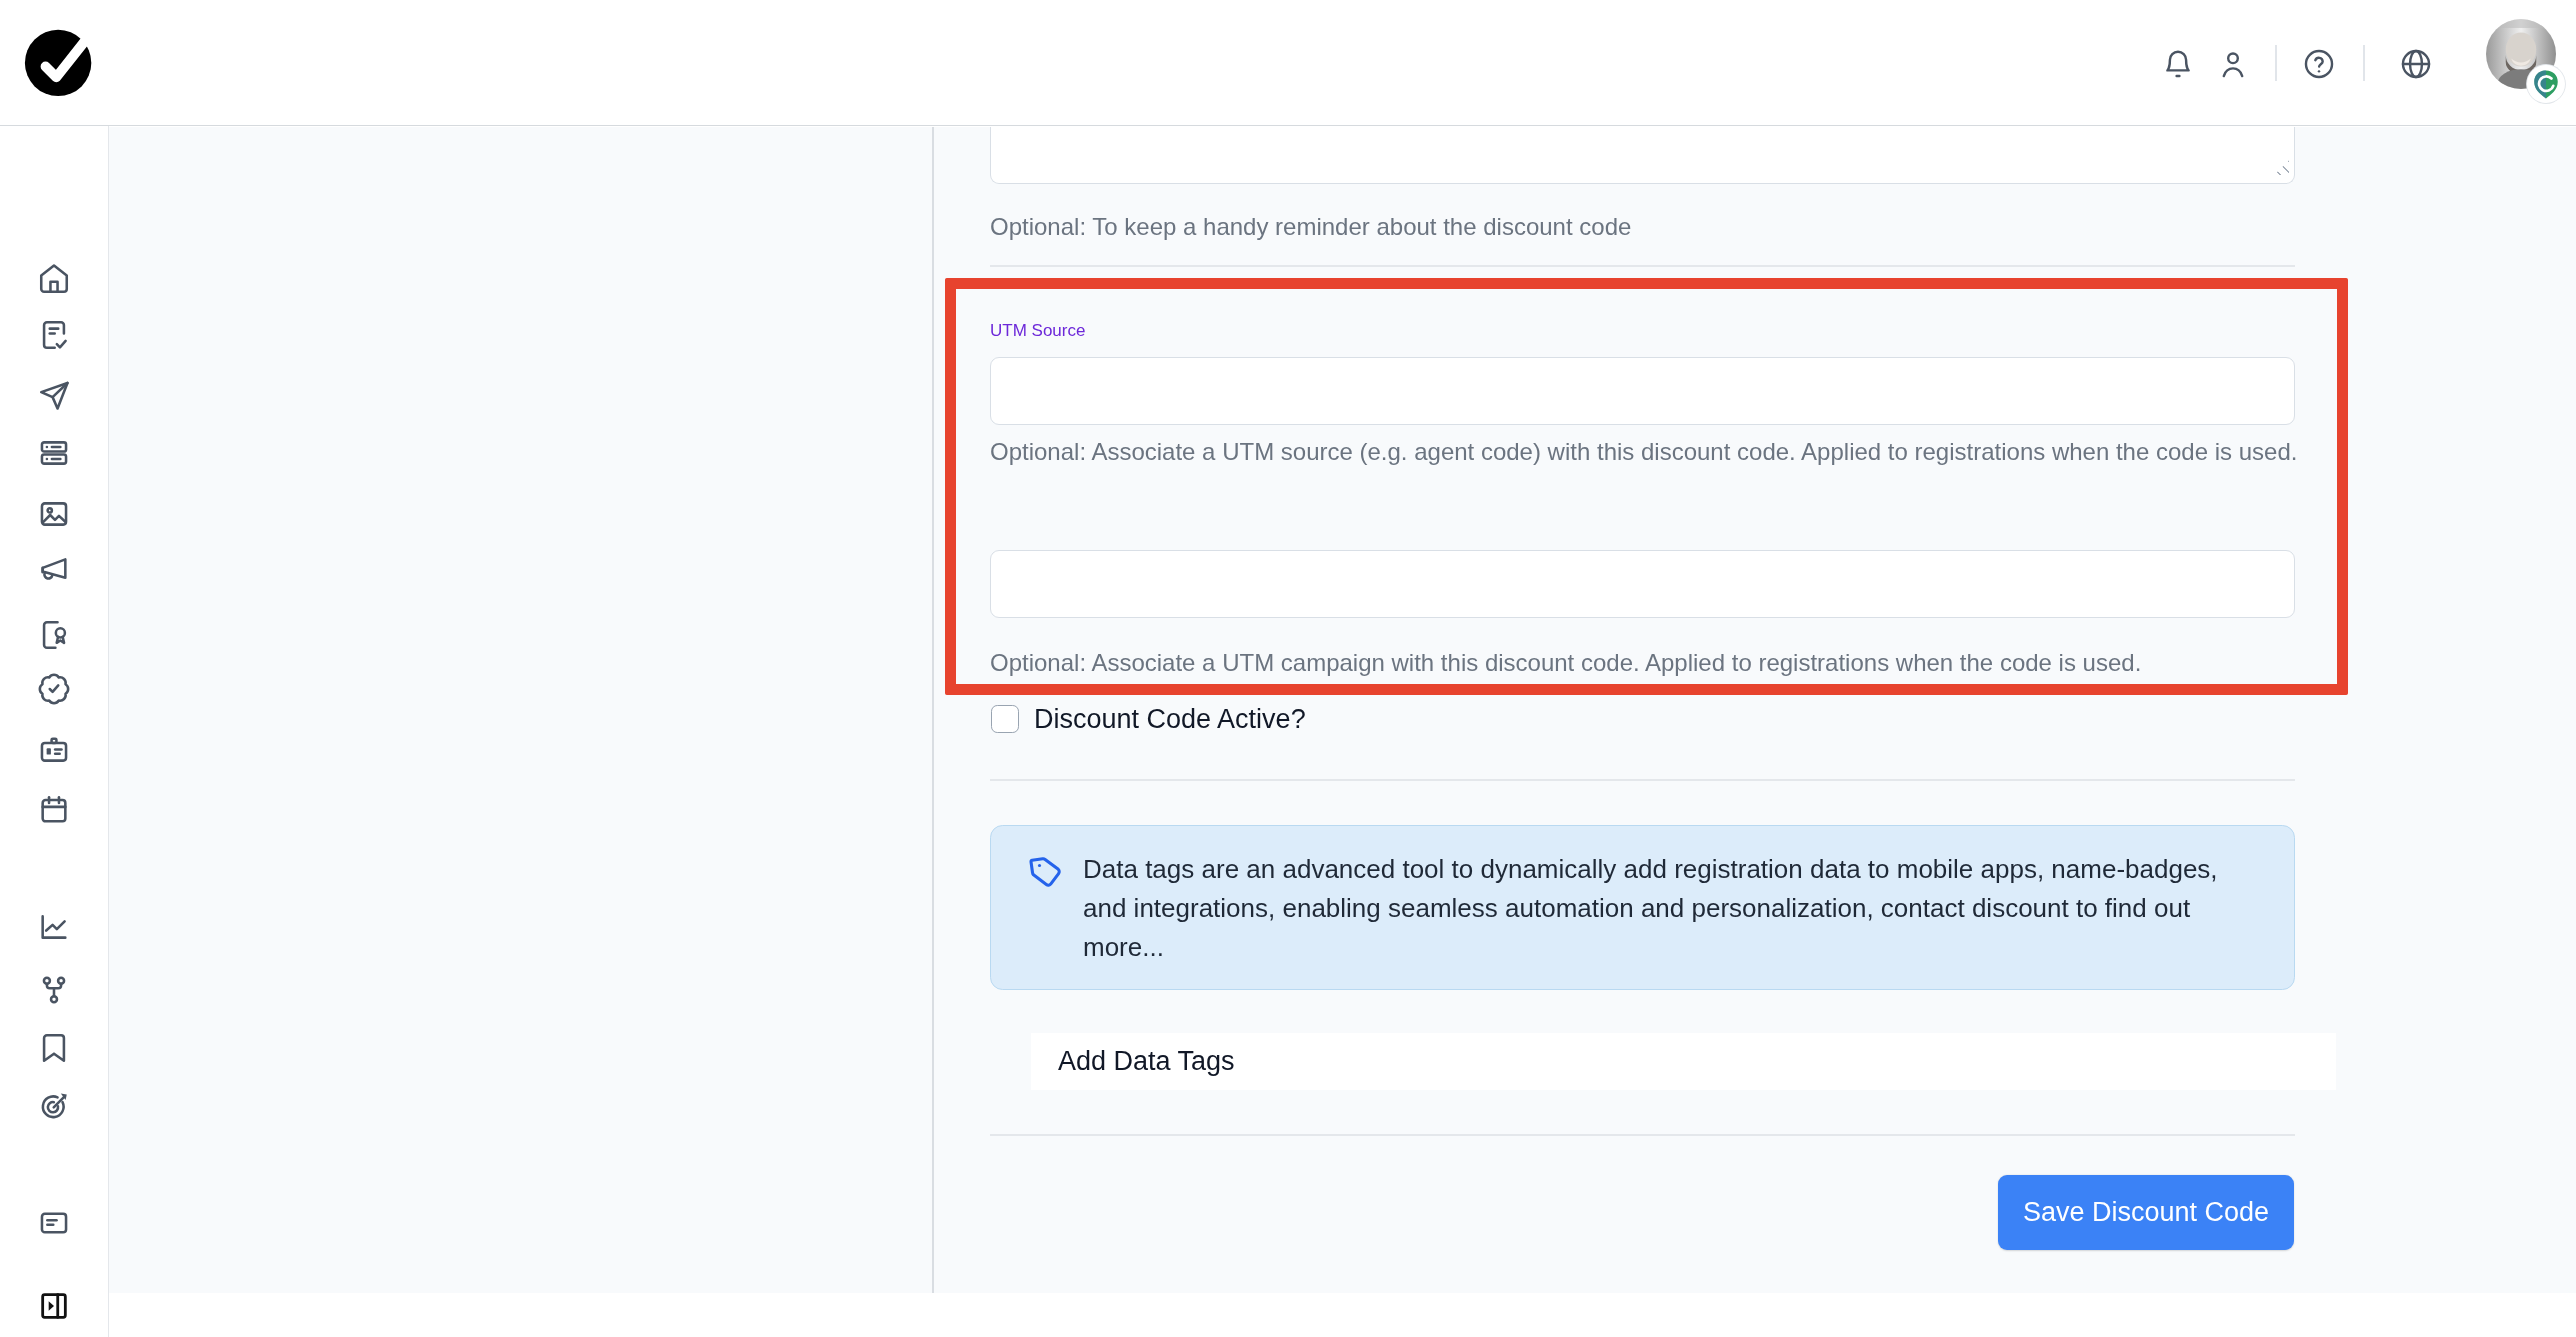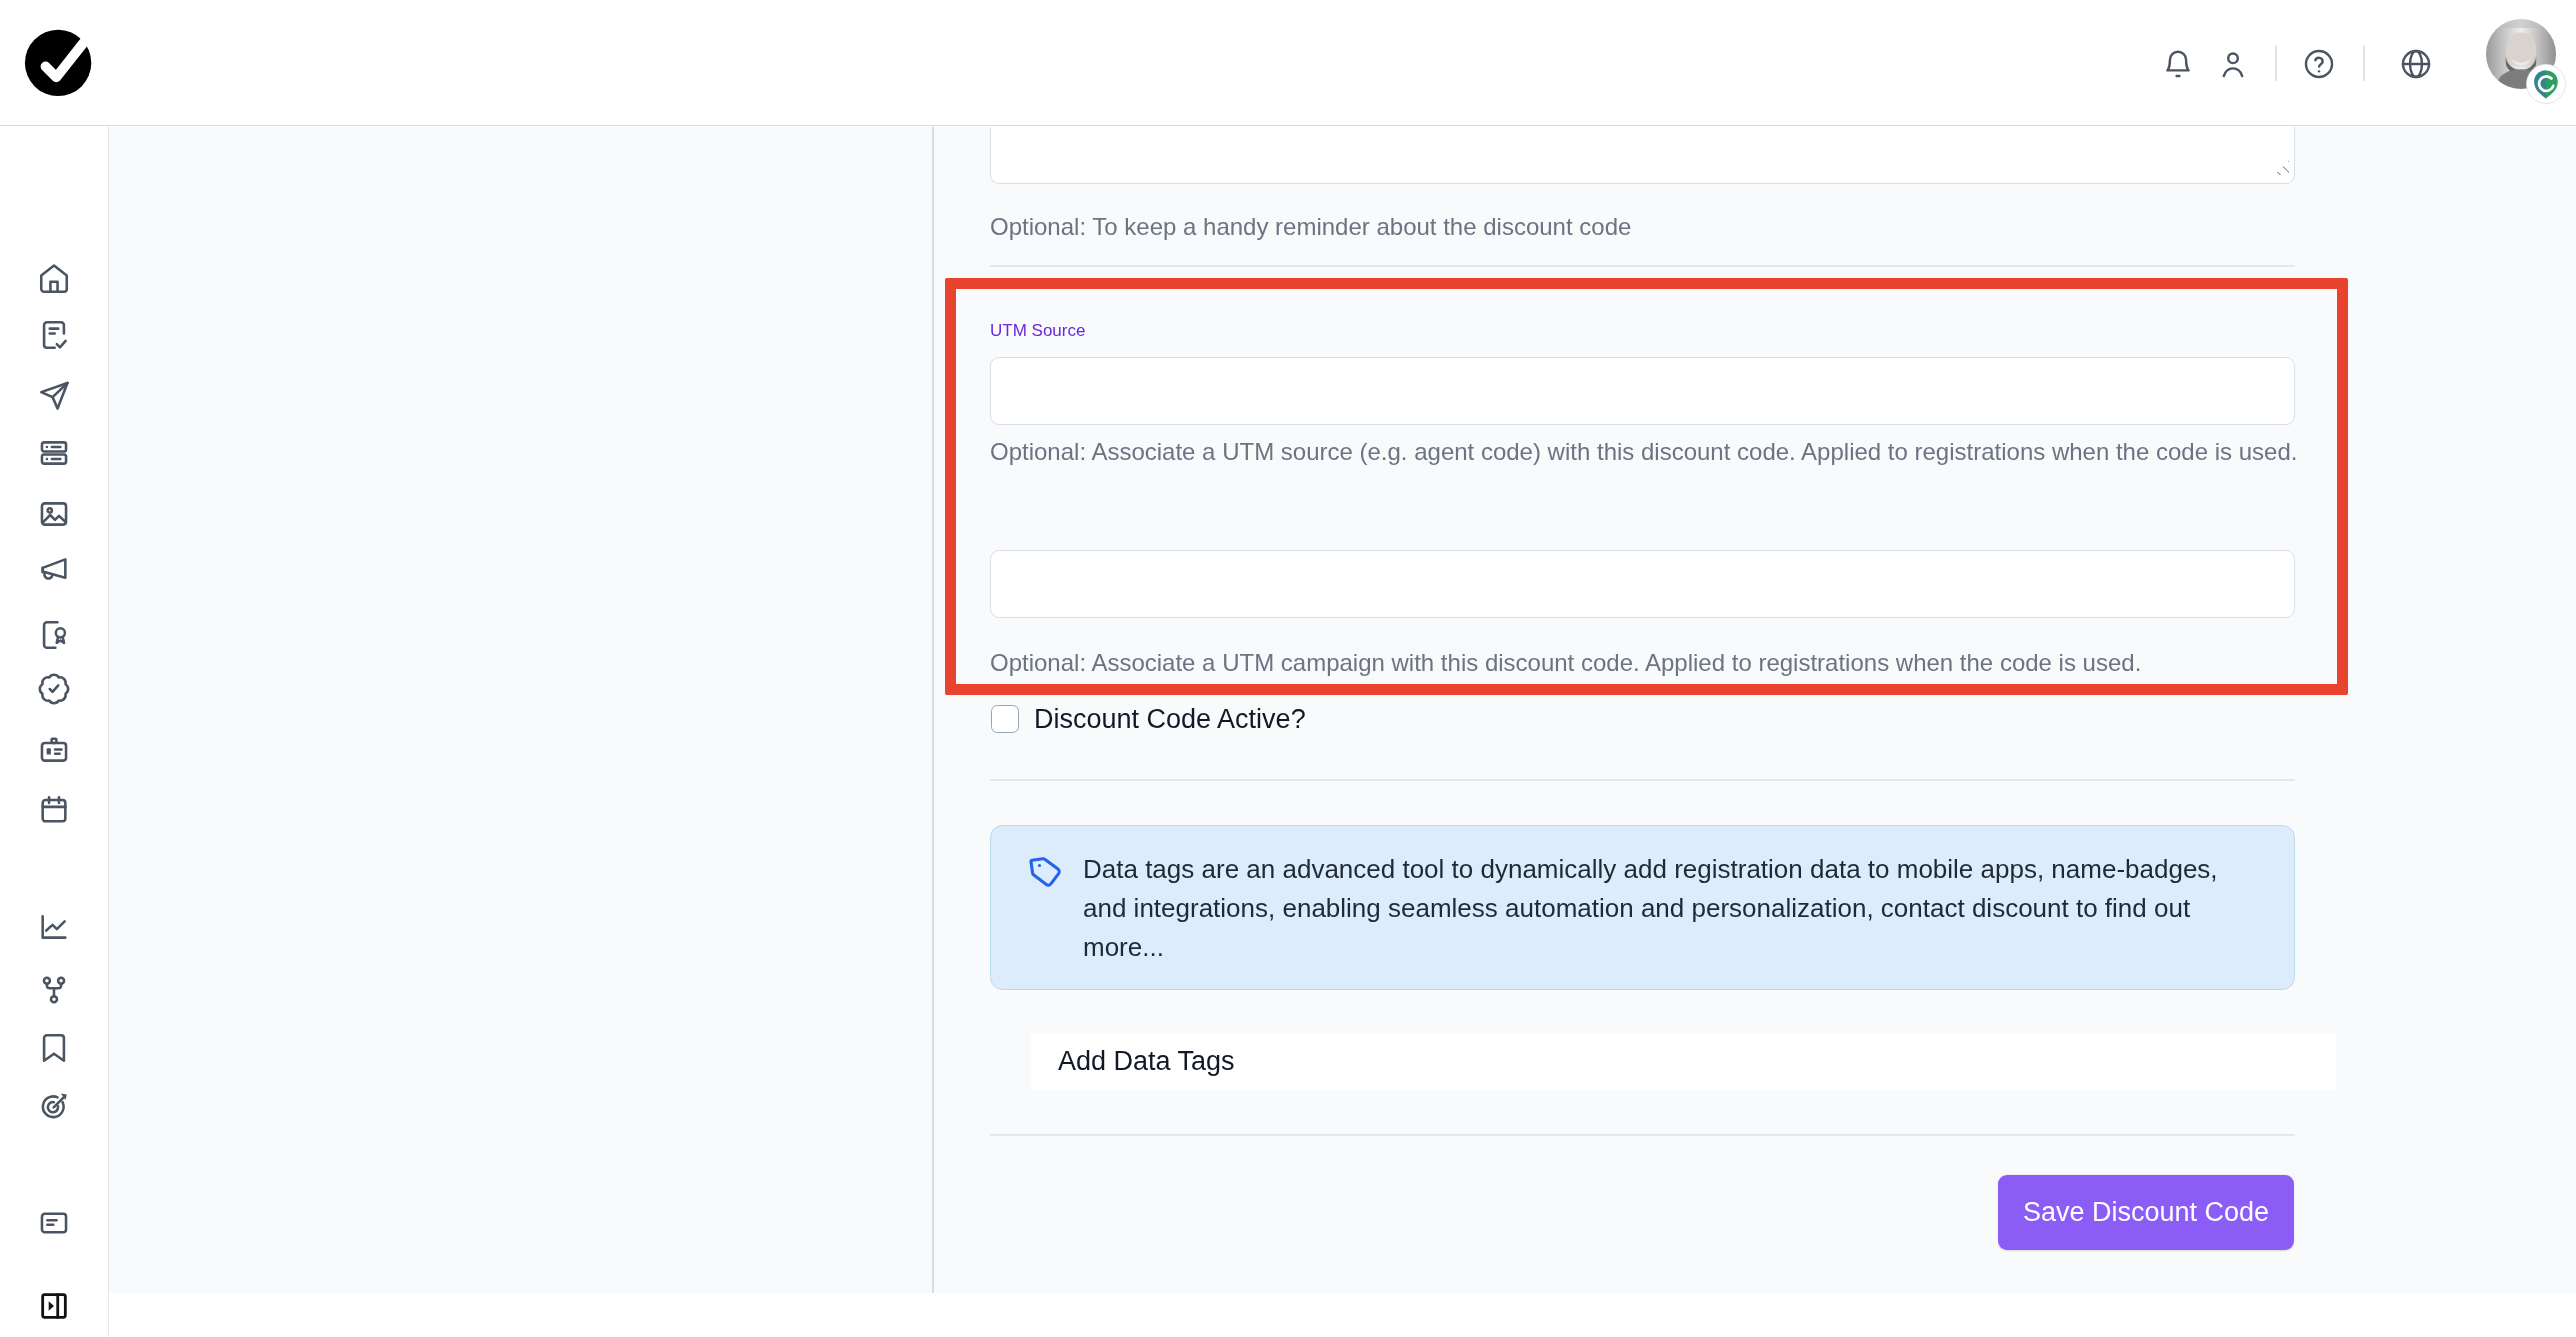--- a/index.html
+++ b/index.html
@@ -45,21 +45,21 @@
     font-family:"Liberation Sans",sans-serif;font-size:25px;padding:0 16px;color:#111827;
   }
   .checkbox{left:991px;top:705px;width:28px;height:28px;background:#fff;border:1.8px solid #99a4b1;border-radius:6.3px;box-sizing:border-box;cursor:pointer;}
   .checkbox-label{left:1034px;top:705px;font-size:27px;color:#111827;line-height:28px;cursor:default;}
   .info-box{left:990px;top:825px;width:1305px;height:165px;background:#dcecfa;border:1.8px solid #b9d9f1;border-radius:12.6px;box-sizing:border-box;}
   .info-tag-icon{left:1026px;top:852px;width:39px;height:39px;color:#2563eb;}
   .info-text{left:1083px;top:850px;width:1175px;font-size:26px;line-height:39px;color:#1f2937;}
   .add-tags{left:1031px;top:1033px;width:1305px;height:57px;background:#fff;cursor:pointer;}
   .add-tags span{display:inline-block;margin-left:27px;line-height:57px;font-size:27px;color:#111827;}
   .save-btn{
-    left:1998px;top:1175px;width:296px;height:75px;background:#8b5cf6;border:none;border-radius:9px;
+    left:1998px;top:1175px;width:296px;height:75px;background:#3b82f6;border:none;border-radius:9px;
     color:#fff;font-family:"Liberation Sans",sans-serif;font-size:27px;font-weight:500;cursor:pointer;
     display:flex;align-items:center;justify-content:center;box-shadow:0 0.9px 1.8px rgba(0,0,0,.15);
   }
   svg{display:block;}
 </style>
 </head>
 <body>
 
 <div class="abs header">
   <div class="abs logo">

